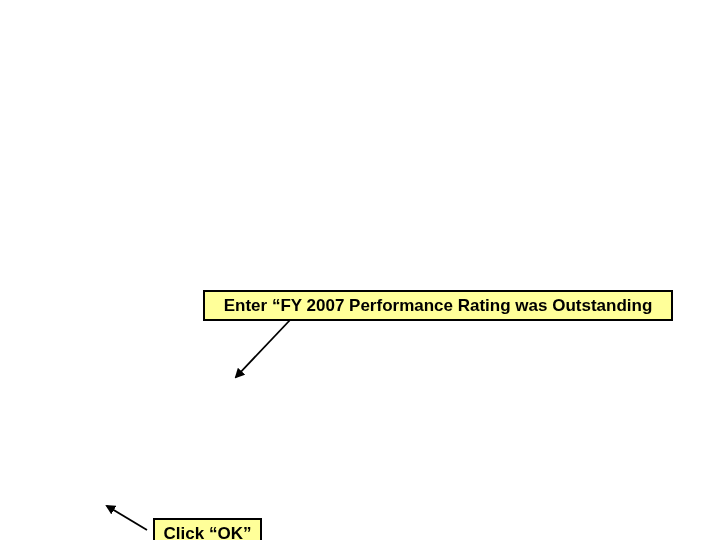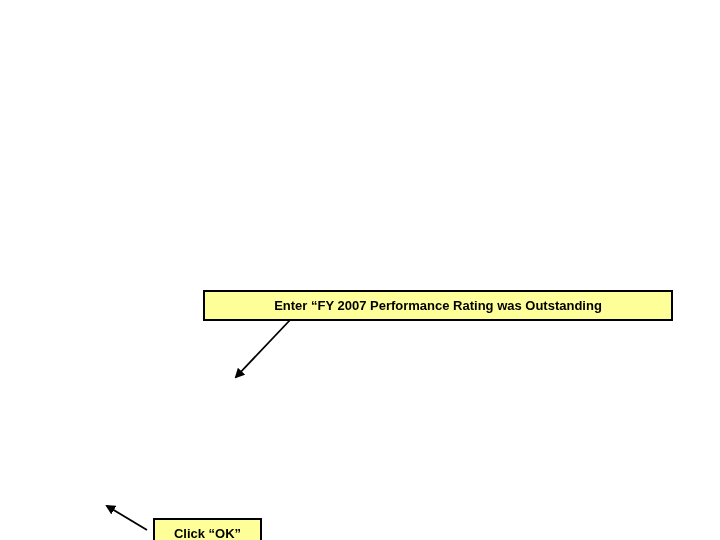--- a/index.html
+++ b/index.html
@@ -23,21 +23,21 @@
     height: 540px;
     pointer-events: none;
   }
   .callout {
     position: absolute;
     box-sizing: border-box;
     background: #FFFF99;
     border: 2px solid #000000;
     color: #000000;
     font-weight: bold;
-    font-size: 13px;
+    font-size: 17px;
     line-height: 19px;
     white-space: nowrap;
     display: flex;
     align-items: center;
     justify-content: center;
   }
   .callout-enter-rating {
     left: 203px;
     top: 290px;
     width: 470px;

